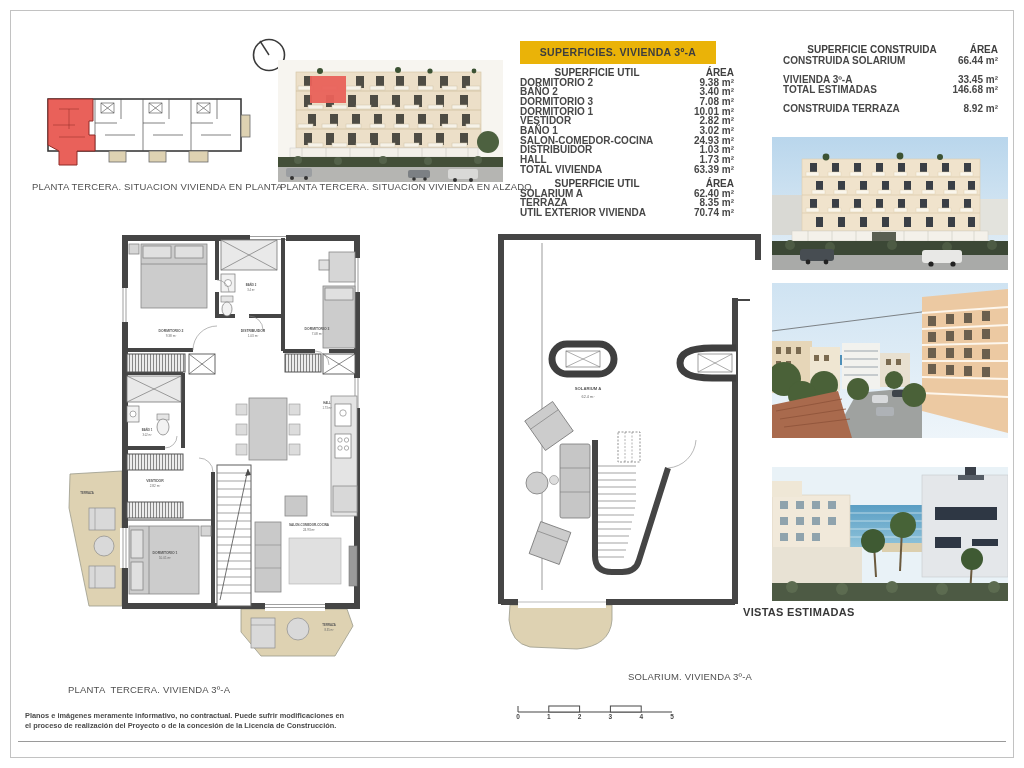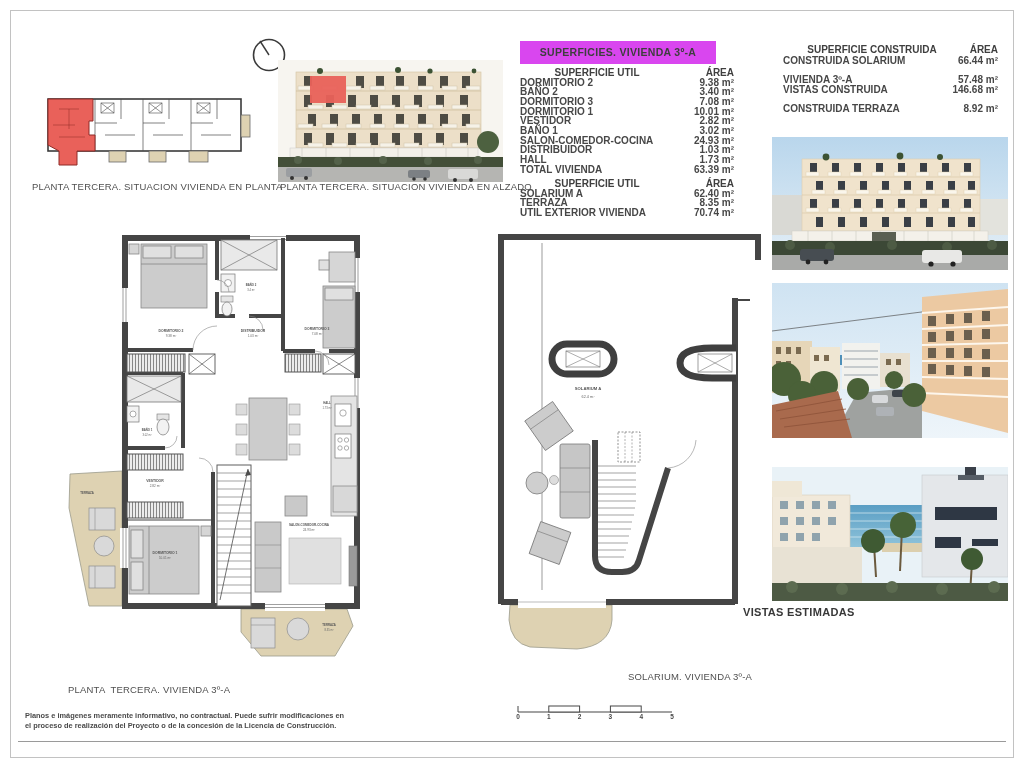--- a/index.html
+++ b/index.html
@@ -204,21 +204,21 @@
         <circle cx="147" cy="119" r="1.8" fill="#333"></circle>
       <rect x="170" y="109" width="30" height="10" rx="2" fill="#d9d9d7"></rect>
         <circle cx="177" cy="120" r="2" fill="#333"></circle>
         <circle cx="193" cy="120" r="2" fill="#333"></circle>
     </g>
   </g>
 </svg>
 <div class="caption center" style="left:280px;top:181px;width:225px">PLANTA TERCERA. SITUACION VIVIENDA EN ALZADO</div>
 
 <div class="tbl" style="left:520px;top:41px;width:214px;height:180px">
-  <div class="sup-title" id="sup-title" style="background: #d946ef;">SUPERFICIES. VIVIENDA 3º-A</div>
+  <div class="sup-title" id="sup-title" style="background: #eab308;">SUPERFICIES. VIVIENDA 3º-A</div>
   <div class="sec-head" style="top:26px">
     <span class="sec-label">SUPERFICIE UTIL</span>
     <span class="sec-area">ÁREA</span>
   </div>
   <div class="rows" id="sup-rows-1" style="top:35.6px">
       <div class="trow" style="top: 0px;">
         <span class="tl">DORMITORIO 2</span>
         <span class="ta">9.38 m²</span>
       </div>
       <div class="trow" style="top: 9.7px;">
@@ -287,24 +287,24 @@
       <div class="trow" style="top: 0px;">
         <span class="tl">CONSTRUIDA SOLARIUM</span>
         <span class="ta">66.44 m²</span>
       </div>
       <div class="trow" style="top: 9.7px; margin-top: 38px;">
         <span class="tl">CONSTRUIDA TERRAZA</span>
         <span class="ta">8.92 m²</span>
       </div>
       <div class="trow" style="top: 19.4px;">
         <span class="tl">VIVIENDA 3º-A</span>
-        <span class="ta">57.48 m²</span>
+        <span class="ta">33.45 m²</span>
       </div>
       <div class="trow" style="top: 29.1px;">
-        <span class="tl">VISTAS CONSTRUIDA</span>
+        <span class="tl">TOTAL ESTIMADAS</span>
         <span class="ta">146.68 m²</span>
       </div>
     </div>
 </div>
 
 <svg class="abs" style="left:65px;top:228px" width="315" height="434" viewBox="0 0 315 434">
   <defs>
     <pattern id="hatchV" width="3" height="8" patternUnits="userSpaceOnUse">
       <rect width="3" height="8" fill="#ececec"></rect>
       <line x1="1.5" y1="0" x2="1.5" y2="8" stroke="#6d6d6d" stroke-width="0.8"></line>

